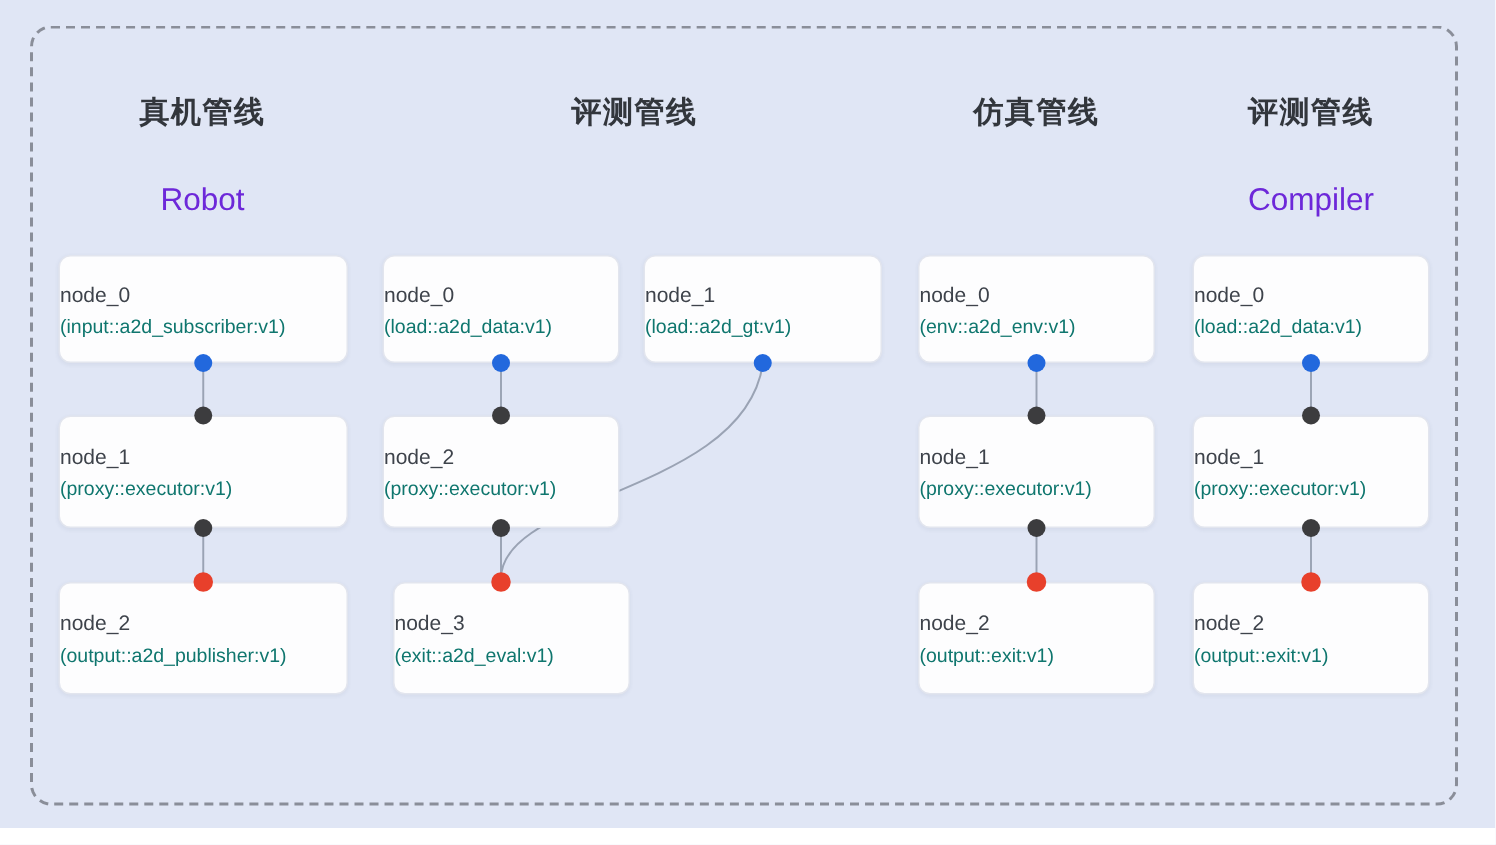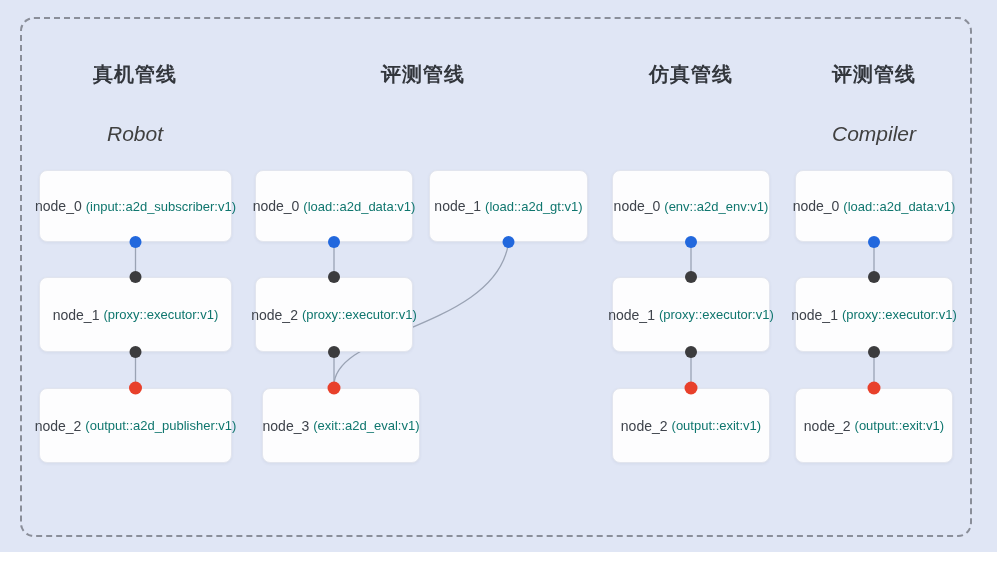--- a/index.html
+++ b/index.html
@@ -37,42 +37,40 @@
     letter-spacing: 1px;
     z-index: 2;
   }
   .hdr-en {
     position: absolute;
     width: 220px;
     top: 122px;
     text-align: center;
     font-size: 21px;
     font-weight: 400;
-    color: #404040;
+    color: #6d28d9;
     z-index: 2;
-    font-style: italic;
   }
   .edge-layer, .port-layer {
     position: absolute;
     left: 0; top: 0;
     width: 997px; height: 563px;
     pointer-events: none;
   }
   .edge-layer { z-index: 2; }
   .port-layer { z-index: 4; }
   .card {
     position: absolute;
     box-sizing: border-box;
     background: #fdfdfe;
     border: 1px solid #e2e5ee;
     border-radius: 8px;
     box-shadow: 0 1px 3px rgba(60,70,100,0.07);
     display: flex;
-    flex-direction: row;
-    align-items: center;
+    flex-direction: column;
     justify-content: center;
     gap: 4px;
     z-index: 3;
   }
   .card-title {
     font-size: 14px;
     line-height: 18px;
     color: #3e434b;
   }
   .card-sub {

